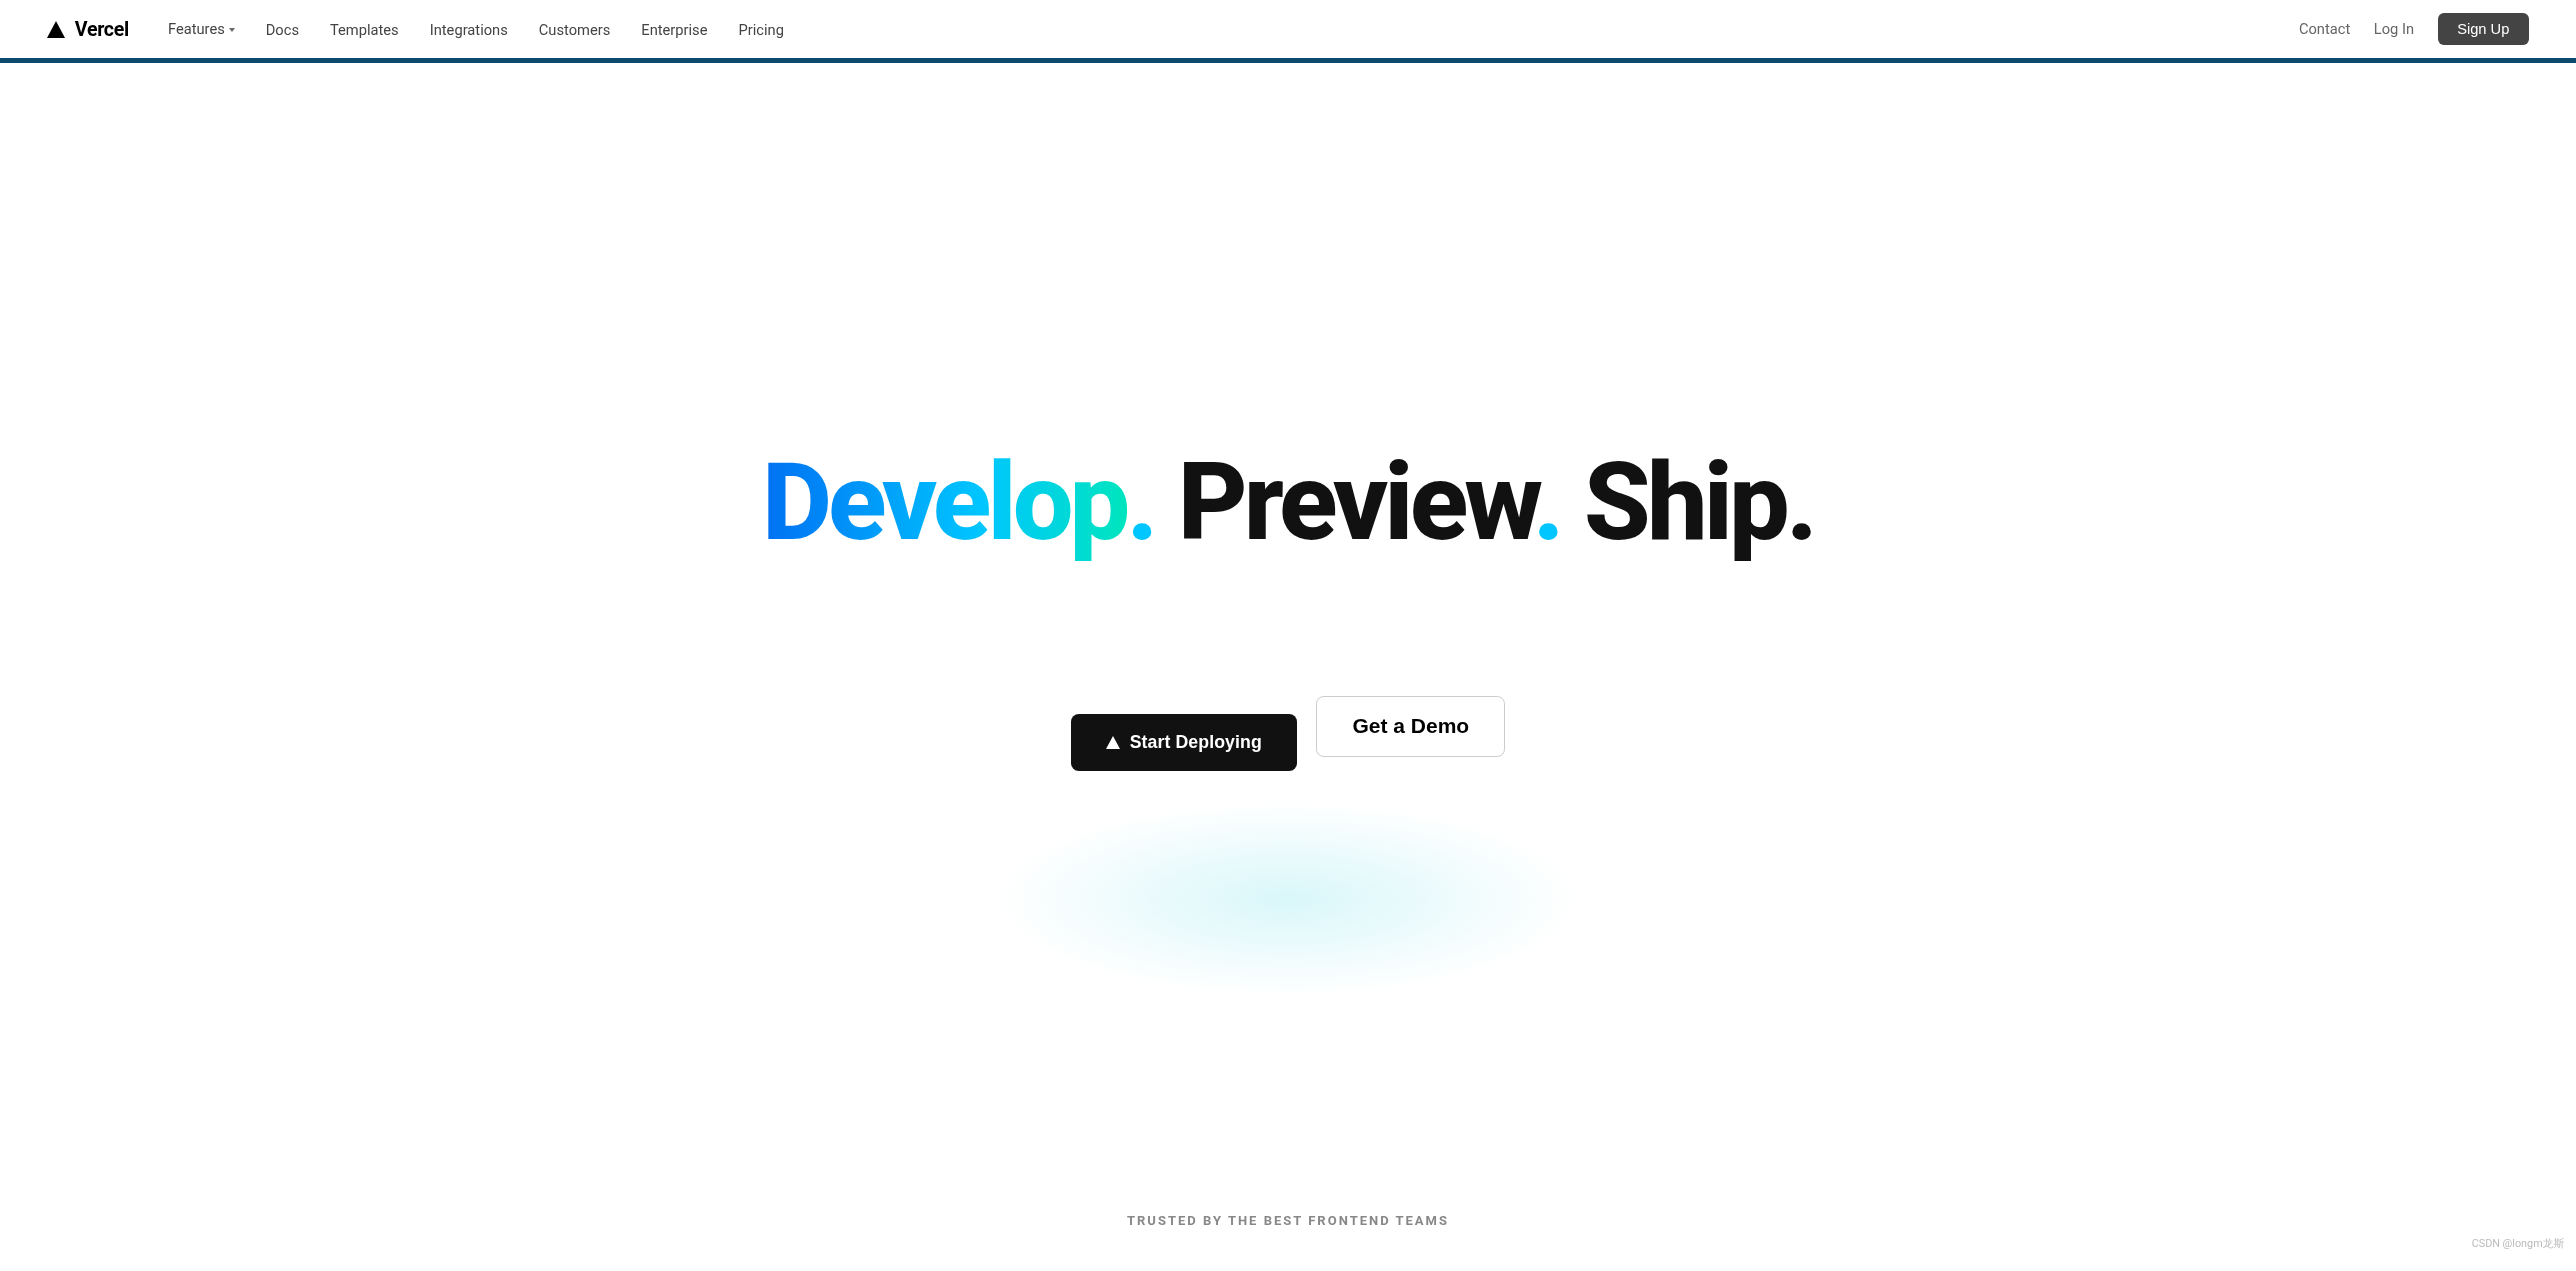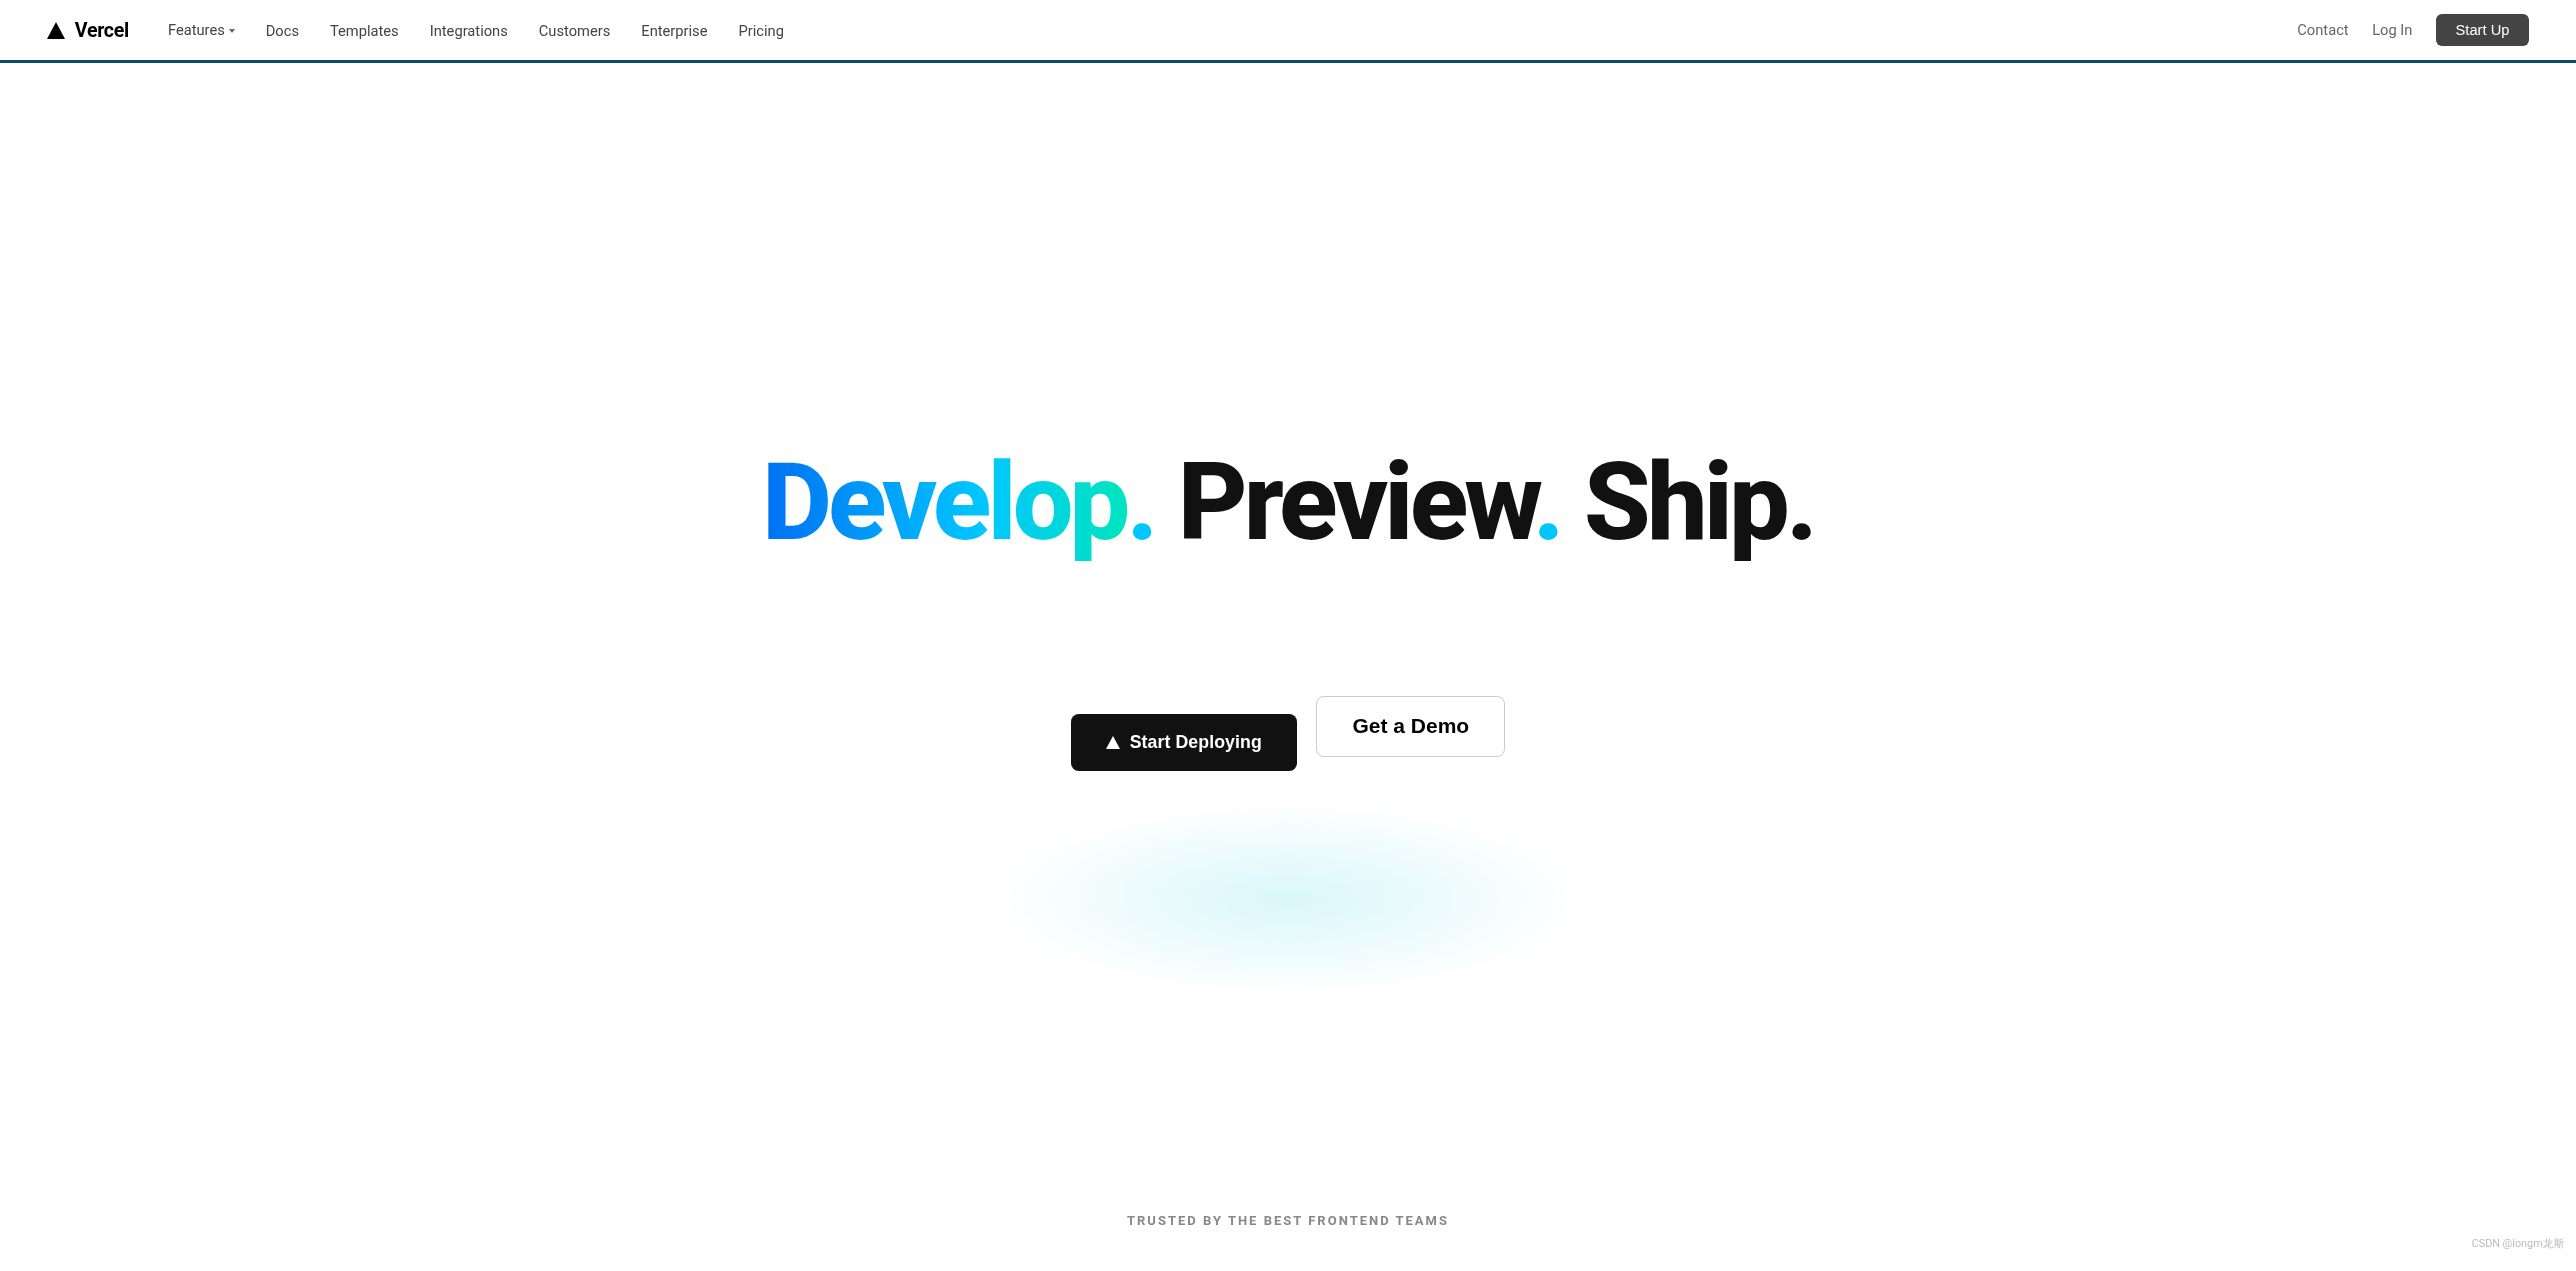--- a/index.html
+++ b/index.html
@@ -15,21 +15,21 @@
       min-height: 100vh;
     }
 
     
     nav {
       display: flex;
       align-items: center;
       justify-content: space-between;
       padding: 0 47px;
       height: 63px;
-      border-bottom: 3px solid #0c4a6e;
+      border-bottom: 5px solid #0c4a6e;
       background: #fff;
       position: sticky;
       top: 0;
       z-index: 100;
     }
 
     .nav-left {
       display: flex;
       align-items: center;
       gap: 39px;
@@ -273,21 +273,21 @@
       </li>
       <li>
         <a href="#">Pricing</a>
       </li>
     </ul>
   </div>
 
   <div class="nav-right">
     <a href="#">Contact</a>
     <a href="#">Log In</a>
-    <button class="btn-signup">Start Up</button>
+    <button class="btn-signup">Sign Up</button>
   </div>
 </nav>
 
 <section class="hero">
   <div class="hero-glow"></div>
 
   <h1 class="hero-headline">
     <span class="hero-develop">Develop</span><span class="hero-dot">.</span><span class="hero-dark"> Preview</span><span class="hero-dot">.</span><span class="hero-dark"> Ship</span><span class="hero-dark">.</span>
   </h1>
 

